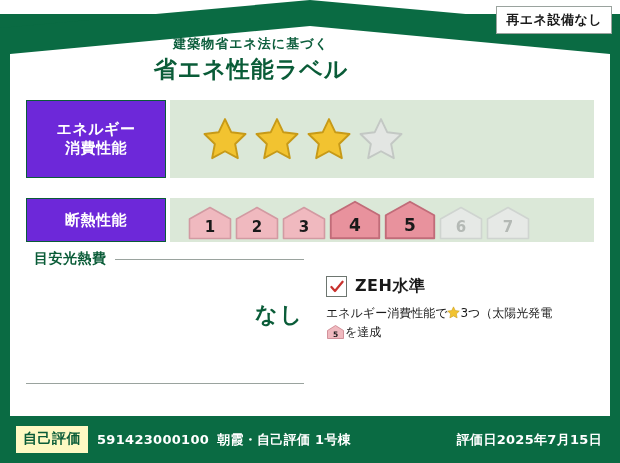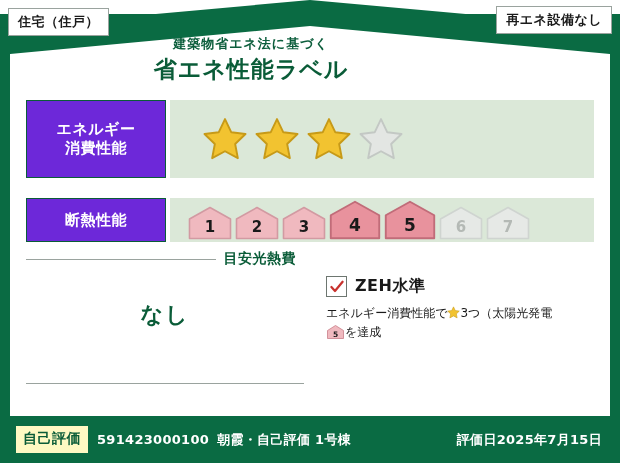--- a/index.html
+++ b/index.html
@@ -112,31 +112,31 @@
     padding-bottom:4px;
   }
   .house.big .house-num{font-size:17px;padding-bottom:5px;}
   .house.off .house-num{color:#b4b9b5;}
 
   
   .lower{position:absolute;left:26px;top:250px;width:568px;height:150px;}
 
   .cost-col{position:absolute;left:0;top:0;width:278px;height:150px;}
   .cost-head{
-    position:relative;height:18px;display:flex;align-items:center;justify-content:flex-end;
+    position:relative;height:18px;display:flex;align-items:center;justify-content:flex-start;
   }
   .cost-head .hr{
     position:absolute;left:0;right:0;top:50%;height:1px;background:#9aa39e;
   }
   .cost-head .hl{
     position:relative;z-index:2;background:#ffffff;padding:0 8px;
     font-size:14px;font-weight:bold;color:#0a5c38;letter-spacing:0.5px;
   }
   .cost-value{
-    margin-top:32px;text-align:center;
+    margin-top:32px;text-align:right;
     font-size:22px;font-weight:bold;color:#0a5c38;letter-spacing:2px;
   }
   .cost-rule{
     position:absolute;left:0;right:0;top:133px;height:1px;background:#9aa39e;
   }
 
   .zeh-col{position:absolute;left:300px;top:26px;width:268px;}
   .zeh-head{display:flex;align-items:center;gap:8px;}
   .checkbox{
     width:19px;height:19px;border:1px solid #6d7670;background:#ffffff;
@@ -184,21 +184,20 @@
 </style>
 </head>
 <body>
 
 <div class="label-root">
 
   <div class="frame-green"></div>
   <div class="frame-roof"></div>
   <div class="frame-inner"></div>
 
-  <div class="tag tag-left">住宅（住戸）</div>
   <div class="tag tag-right">再エネ設備なし</div>
 
   <div class="title-wrap">
     <div class="title-sub">建築物省エネ法に基づく</div>
     <div class="title-main">省エネ性能ラベル</div>
   </div>
 
   <div class="row row-energy">
     <div class="row-key">
       <span>

